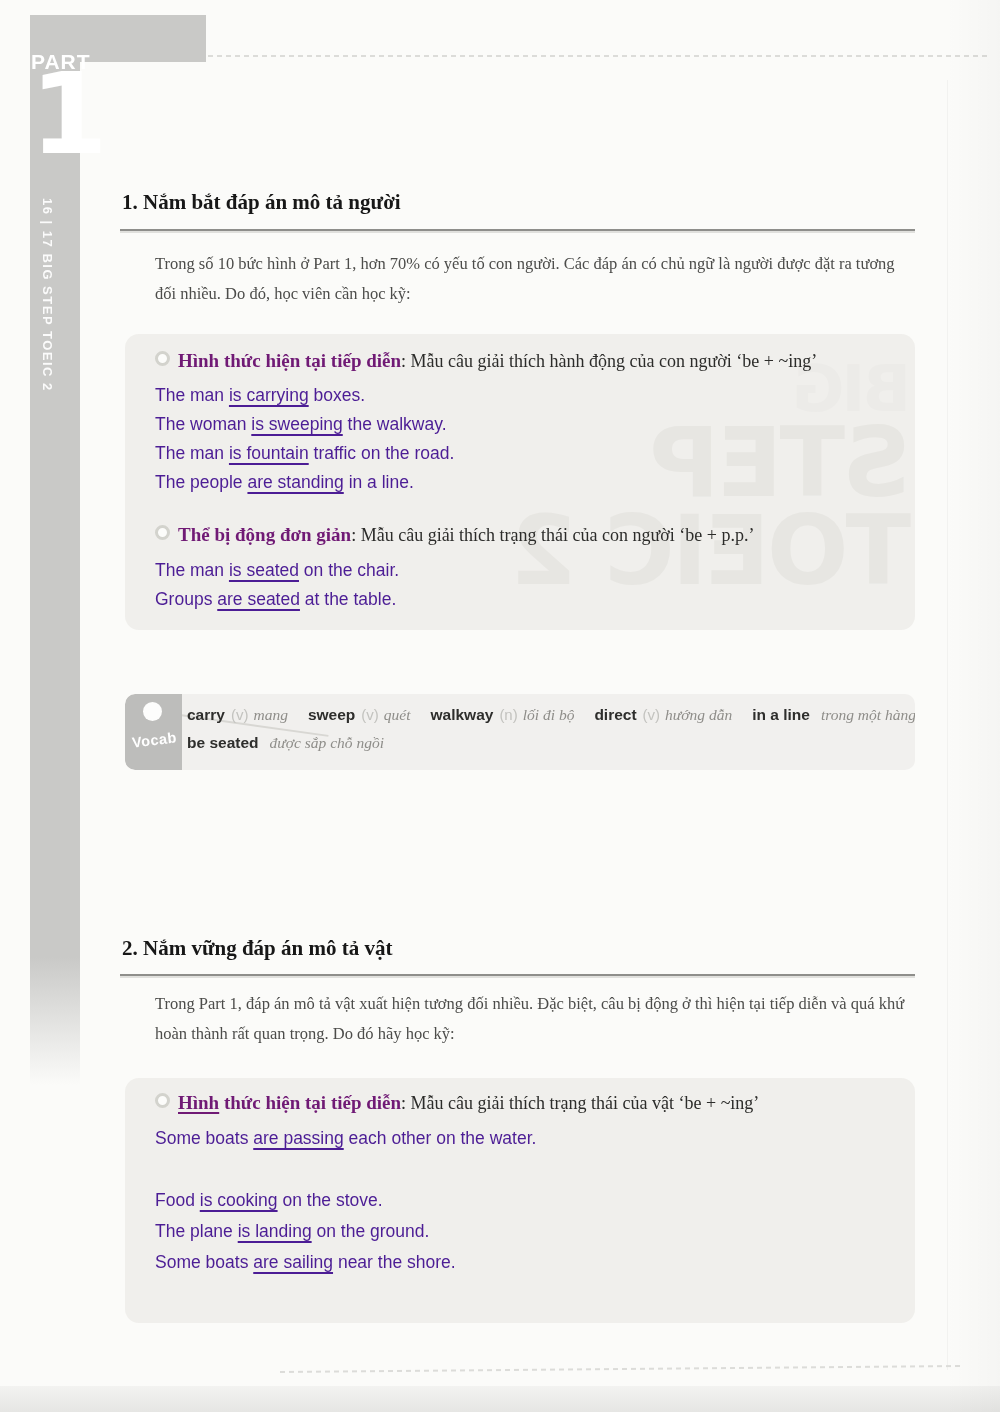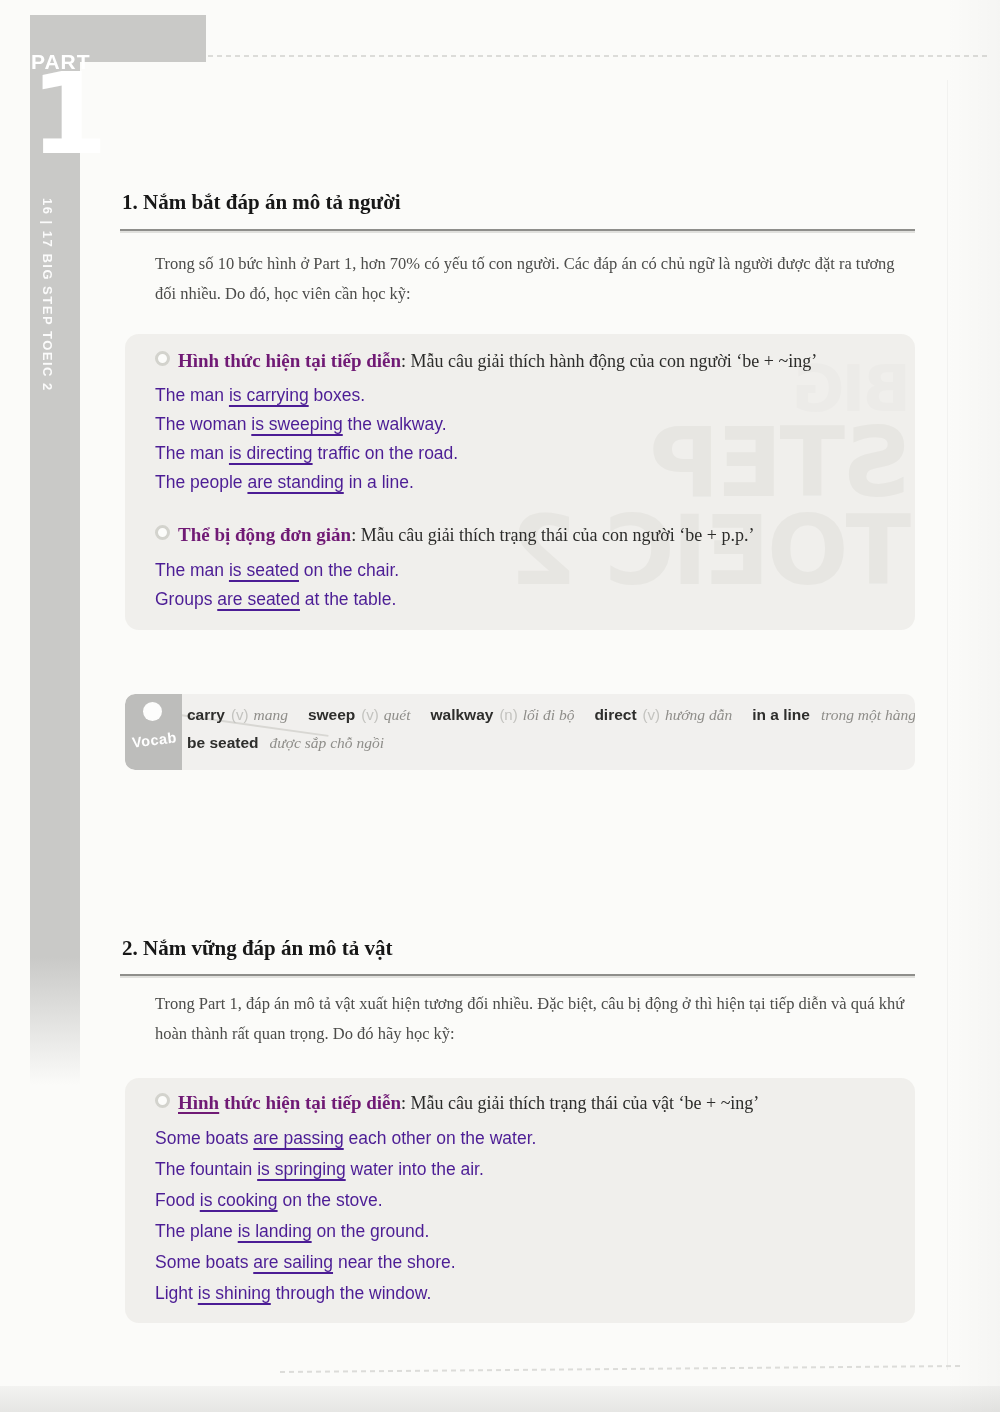--- a/index.html
+++ b/index.html
@@ -94,21 +94,21 @@
     <div class="ghost">
       <div class="g1">BIG</div>
       <div class="g2">STEP</div>
       <div class="g3">TOEIC 2</div>
     </div>
     <div class="rule-head" style="top:16px;">
       <span class="ring"></span><b class="rh-title">Hình thức hiện tại tiếp diễn</b><span class="rh-desc">: Mẫu câu giải thích hành động của con người ‘be + ~ing’</span>
     </div>
     <div class="ex" style="top:51px;"><span>The man </span><span class="u">is carrying</span><span> boxes.</span></div>
     <div class="ex" style="top:80px;"><span>The woman </span><span class="u">is sweeping</span><span> the walkway.</span></div>
-    <div class="ex" style="top:109px;"><span>The man </span><span class="u">is directing</span><span> traffic on the road.</span></div>
+    <div class="ex" style="top:109px;"><span>The man </span><span class="u">is fountain</span><span> traffic on the road.</span></div>
     <div class="ex" style="top:138px;"><span>The people </span><span class="u">are standing</span><span> in a line.</span></div>
 
     <div class="rule-head" style="top:190px;">
       <span class="ring"></span><b class="rh-title">Thể bị động đơn giản</b><span class="rh-desc">: Mẫu câu giải thích trạng thái của con người ‘be + p.p.’</span>
     </div>
     <div class="ex" style="top:226px;"><span>The man </span><span class="u">is seated</span><span> on the chair.</span></div>
     <div class="ex" style="top:255px;"><span>Groups </span><span class="u">are seated</span><span> at the table.</span></div>
   </div>
 
   <div class="graybox" style="top:694px;height:76px;background:#f1f0ee;border-radius:10px;">
@@ -131,20 +131,18 @@
 
   <h2 class="sec-head" style="left:122px;top:936px;">2. Nắm vững đáp án mô tả vật</h2>
   <div class="sec-rule" style="left:120px;top:974px;width:795px;"></div>
   <p class="intro" style="left:155px;top:972px;">Trong Part 1, đáp án mô tả vật xuất hiện tương đối nhiều. Đặc biệt, câu bị động ở thì hiện tại tiếp diễn và quá khứ hoàn thành rất quan trọng. Do đó hãy học kỹ:</p>
 
   <div class="graybox" style="top:1078px;height:245px;">
     <div class="rule-head" style="top:14px;">
       <span class="ring"></span><b class="rh-title"><span class="u2">Hình</span><span> thức hiện tại tiếp diễn</span></b><span class="rh-desc">: Mẫu câu giải thích trạng thái của vật ‘be + ~ing’</span>
     </div>
     <div class="ex" style="top:50px;"><span>Some boats </span><span class="u">are passing</span><span> each other on the water.</span></div>
-    <div class="ex" style="top:81px;"><span>The fountain </span><span class="u">is springing</span><span> water into the air.</span></div>
     <div class="ex" style="top:112px;"><span>Food </span><span class="u">is cooking</span><span> on the stove.</span></div>
     <div class="ex" style="top:143px;"><span>The plane </span><span class="u">is landing</span><span> on the ground.</span></div>
     <div class="ex" style="top:174px;"><span>Some boats </span><span class="u">are sailing</span><span> near the shore.</span></div>
-    <div class="ex" style="top:205px;"><span>Light </span><span class="u">is shining</span><span> through the window.</span></div>
   </div>
 
 </div>
 
 </body></html>

